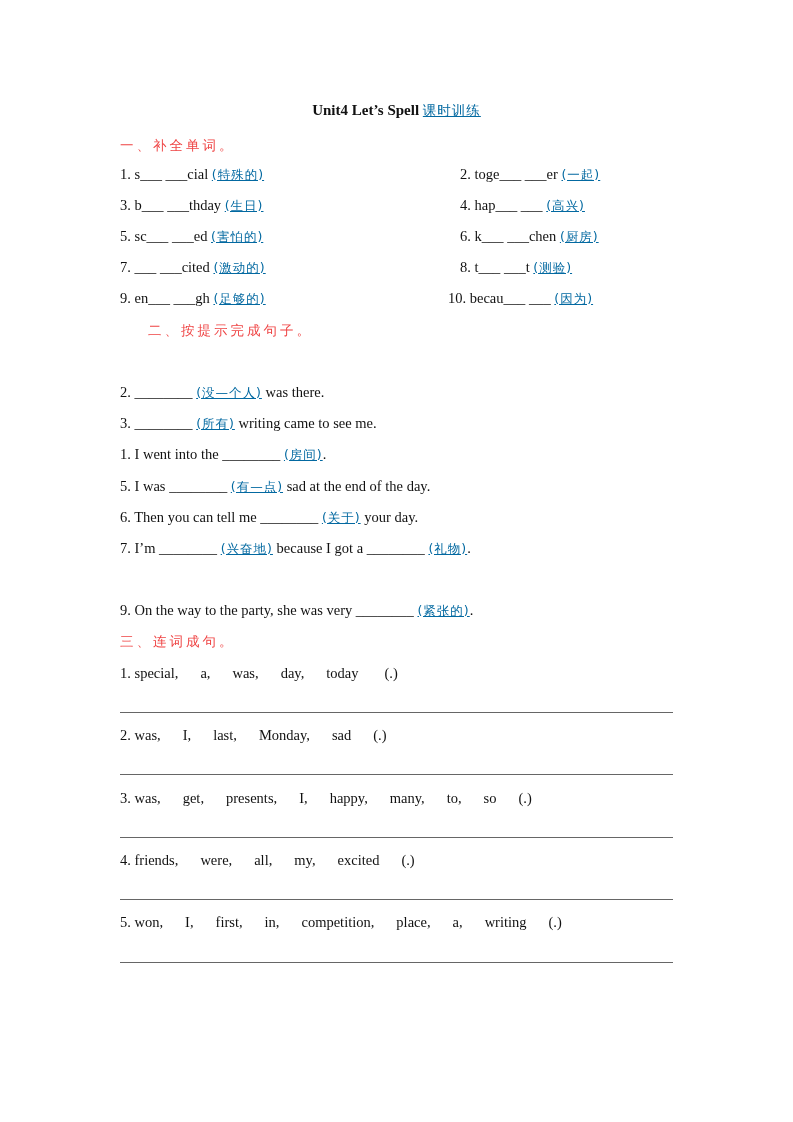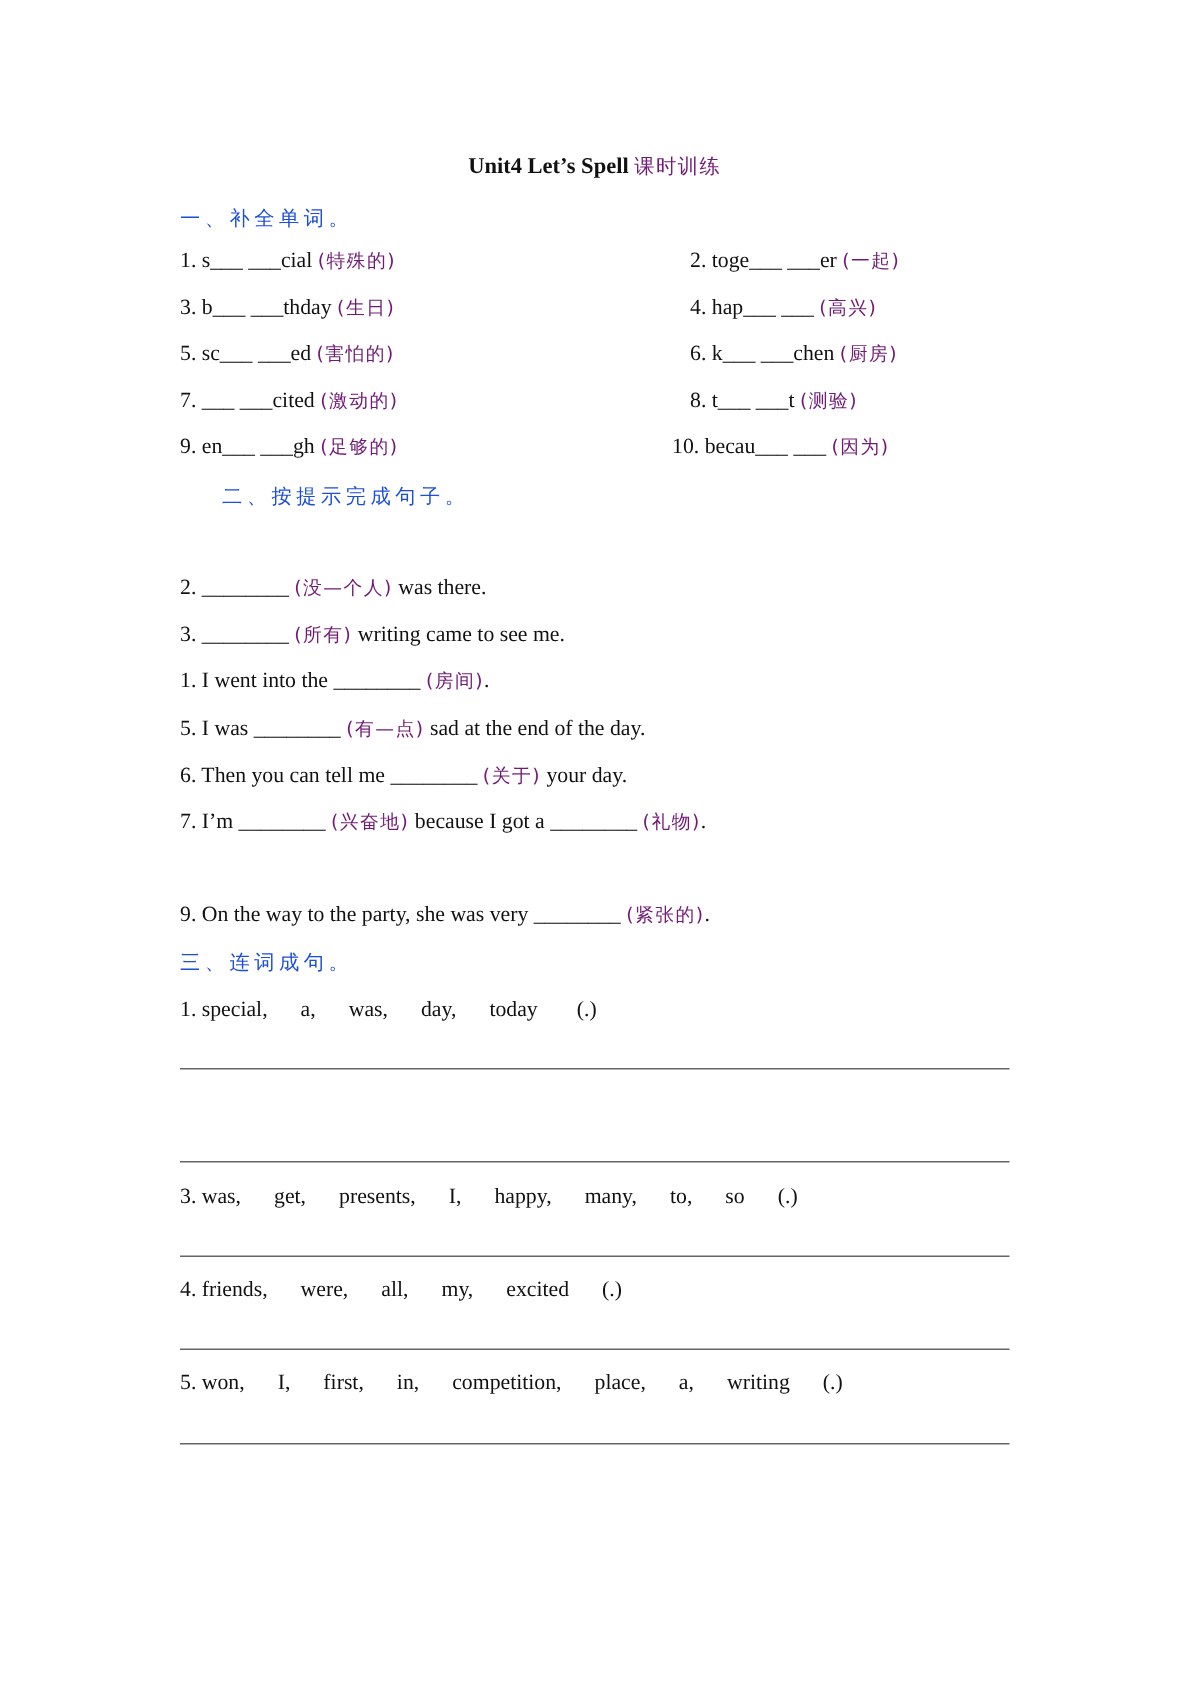--- a/index.html
+++ b/index.html
@@ -9,27 +9,27 @@
     color: #111111;
   }
   .page { position: absolute; left: 0; top: 0; width: 793px; height: 1122px; }
   .title {
     position: absolute; top: 102px; left: 0; width: 793px; text-align: center;
     font-size: 15px; font-weight: bold; color: #111;
   }
   .title .cn { font-family: "DejaVu Sans", sans-serif; font-weight: normal; font-size: 13.5px; letter-spacing: 1px; }
   .heading {
     position: absolute; left: 120px;
-    font-family: "DejaVu Sans", sans-serif; font-size: 13.5px; color: #1d4ed8;
+    font-family: "DejaVu Sans", sans-serif; font-size: 13.5px; color: #ef4444;
     letter-spacing: 3px;
   }
   .line {
     position: absolute; font-size: 14.5px; white-space: pre; color: #111;
   }
-  .cn { font-family: "DejaVu Sans", sans-serif; font-size: 12.5px; color: #701a75; letter-spacing: 1px; }
+  .cn { font-family: "DejaVu Sans", sans-serif; font-size: 12.5px; color: #0369a1; letter-spacing: 1px; text-decoration: underline; }
   .wordrow { position: absolute; left: 120px; font-size: 14.5px; white-space: nowrap; }
   .wordrow span.w { display: inline-block; }
   .answer-line {
     position: absolute; left: 120px; width: 553px; height: 0;
     border-top: 1px solid #666;
   }
 </style>
 </head>
 <body>
 
@@ -65,20 +65,21 @@
   <div class="line" style="left:120px; top:478px;"><span>5. I was ________ </span><span class="cn">(有—点)</span><span> sad at the end of the day.</span></div>
   <div class="line" style="left:120px; top:509px;"><span>6. Then you can tell me ________ </span><span class="cn">(关于)</span><span> your day.</span></div>
   <div class="line" style="left:120px; top:540px;"><span>7. I’m ________ </span><span class="cn">(兴奋地)</span><span> because I got a ________ </span><span class="cn">(礼物)</span><span>.</span></div>
   <div class="line" style="left:120px; top:602px;"><span>9. On the way to the party, she was very ________ </span><span class="cn">(紧张的)</span><span>.</span></div>
 
   <div class="heading" style="top:633px;">三、连词成句。</div>
 
   <div class="wordrow" style="top:665px;"><span class="w" style="margin-left: 0px;">1. special,</span><span class="w" style="margin-left: 22px;">a,</span><span class="w" style="margin-left: 22px;">was,</span><span class="w" style="margin-left: 22px;">day,</span><span class="w" style="margin-left: 22px;">today</span><span class="w" style="margin-left: 26px;">(.)</span></div>
   <div class="answer-line" style="top:712px;"></div>
 
+  <div class="wordrow" style="top:727px;"><span class="w" style="margin-left: 0px;">2. was,</span><span class="w" style="margin-left: 22px;">I,</span><span class="w" style="margin-left: 22px;">last,</span><span class="w" style="margin-left: 22px;">Monday,</span><span class="w" style="margin-left: 22px;">sad</span><span class="w" style="margin-left: 22px;">(.)</span></div>
   <div class="answer-line" style="top:774px;"></div>
 
   <div class="wordrow" style="top:790px;"><span class="w" style="margin-left: 0px;">3. was,</span><span class="w" style="margin-left: 22px;">get,</span><span class="w" style="margin-left: 22px;">presents,</span><span class="w" style="margin-left: 22px;">I,</span><span class="w" style="margin-left: 22px;">happy,</span><span class="w" style="margin-left: 22px;">many,</span><span class="w" style="margin-left: 22px;">to,</span><span class="w" style="margin-left: 22px;">so</span><span class="w" style="margin-left: 22px;">(.)</span></div>
   <div class="answer-line" style="top:837px;"></div>
 
   <div class="wordrow" style="top:852px;text-align:right;"><span class="w" style="margin-left: 0px;">4. friends,</span><span class="w" style="margin-left: 22px;">were,</span><span class="w" style="margin-left: 22px;">all,</span><span class="w" style="margin-left: 22px;">my,</span><span class="w" style="margin-left: 22px;">excited</span><span class="w" style="margin-left: 22px;">(.)</span></div>
   <div class="answer-line" style="top:899px;"></div>
 
   <div class="wordrow" style="top:914px;"><span class="w" style="margin-left: 0px;">5. won,</span><span class="w" style="margin-left: 22px;">I,</span><span class="w" style="margin-left: 22px;">first,</span><span class="w" style="margin-left: 22px;">in,</span><span class="w" style="margin-left: 22px;">competition,</span><span class="w" style="margin-left: 22px;">place,</span><span class="w" style="margin-left: 22px;">a,</span><span class="w" style="margin-left: 22px;">writing</span><span class="w" style="margin-left: 22px;">(.)</span></div>
   <div class="answer-line" style="top:962px;"></div>

